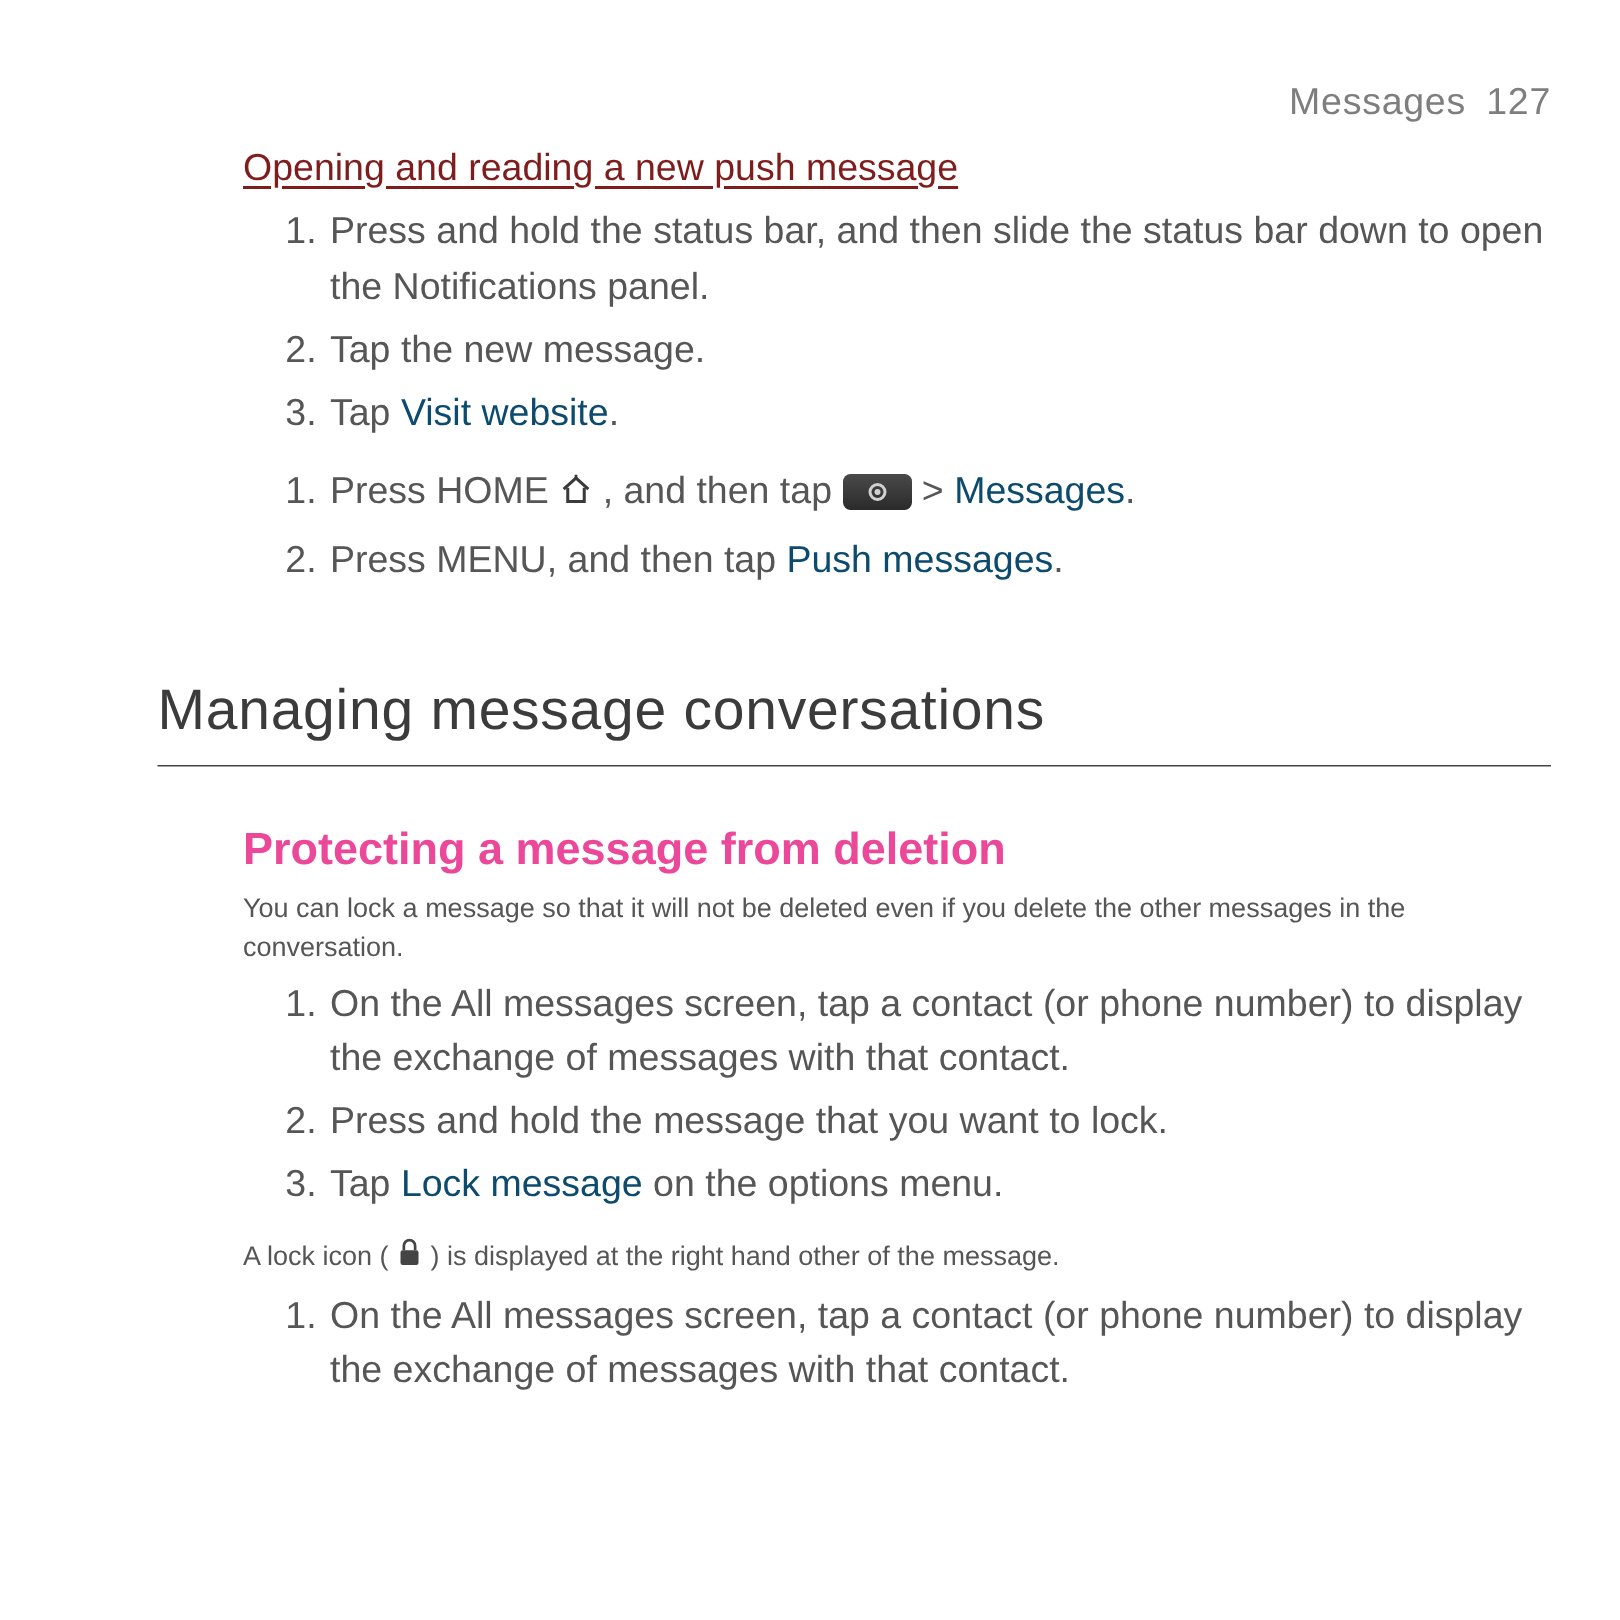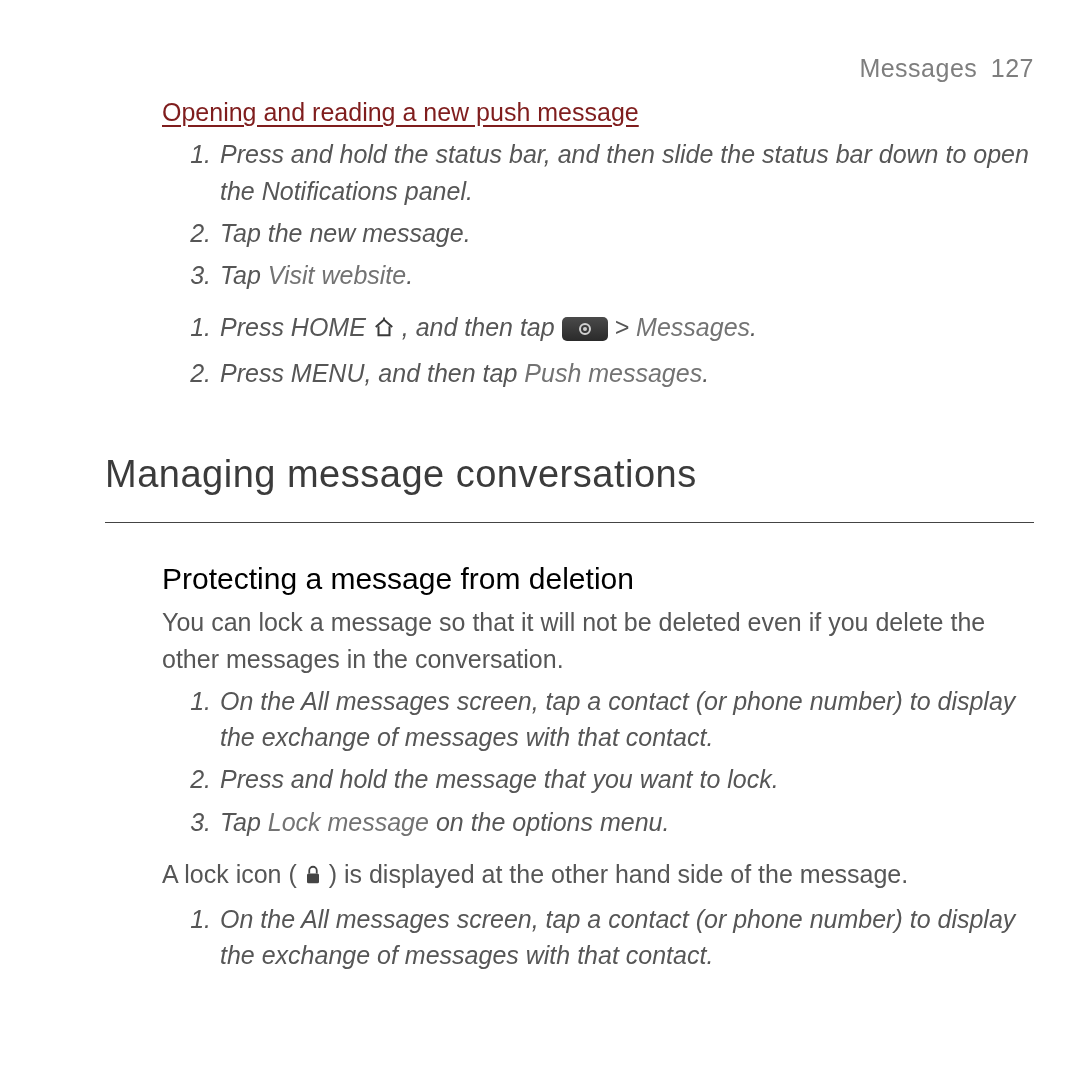--- a/index.html
+++ b/index.html
@@ -49,54 +49,53 @@
   ol.steps {
     list-style: decimal;
     margin: 0 0 16px 0;
     padding-left: 56px;
     color: #565656;
     font-size: 25px;
   }
   ol.steps li {
     padding-left: 2px;
     margin: 6px 0;
-    font-style: italic;
   }
   ol.steps li::marker {
     color: #565656;
     font-weight: 400;
   }
   .h1wrap {
     margin-left: -57px;
     margin-right: 0;
     margin-top: 56px;
     margin-bottom: 34px;
     border-bottom: 1px solid #444;
-    padding-bottom: 20px;
+    padding-bottom: 8px;
   }
   .h1 {
     font-size: 38px;
     color: #3b3b3b;
     letter-spacing: 0.5px;
     font-weight: 400;
   }
   .h2 {
     font-size: 30px;
-    color: #000000;
+    color: #ec4899;
     margin-top: 20px;
     margin-bottom: 4px;
-    font-weight: 400;
+    font-weight: 700;
   }
   .para {
-    font-size: 25px;
+    font-size: 18px;
     color: #565656;
     margin: 0 0 6px 0;
   }
   .bold {
-    color: #737373;
+    color: #0c4a6e;
     font-weight: 500;
   }
   
   .icon {
     display: inline-block;
     vertical-align: -3px;
   }
   .icon.home svg { width: 22px; height: 22px; }
   .icon.apps {
     display: inline-block;
@@ -182,21 +181,21 @@
       </li>
     </ol>
     <div class="para">
       <span>A lock icon ( </span>
       <span class="icon lock">
         <svg viewBox="0 0 24 28">
           <path d="M7 12 V8 a5 5 0 0 1 10 0 V12" fill="none" stroke="#444" stroke-width="2.4"></path>
           <rect x="4" y="12" width="16" height="13" rx="2" fill="#444"></rect>
         </svg>
       </span>
-      <span> ) is displayed at the other hand side of the message.</span>
+      <span> ) is displayed at the right hand other of the message.</span>
     </div>
 
     <ol class="steps">
       <li><span>On the All messages screen, tap a contact (or phone number) to display the exchange of messages with that contact.</span></li>
 
     </ol>
 
   </div>
 </div>
 

